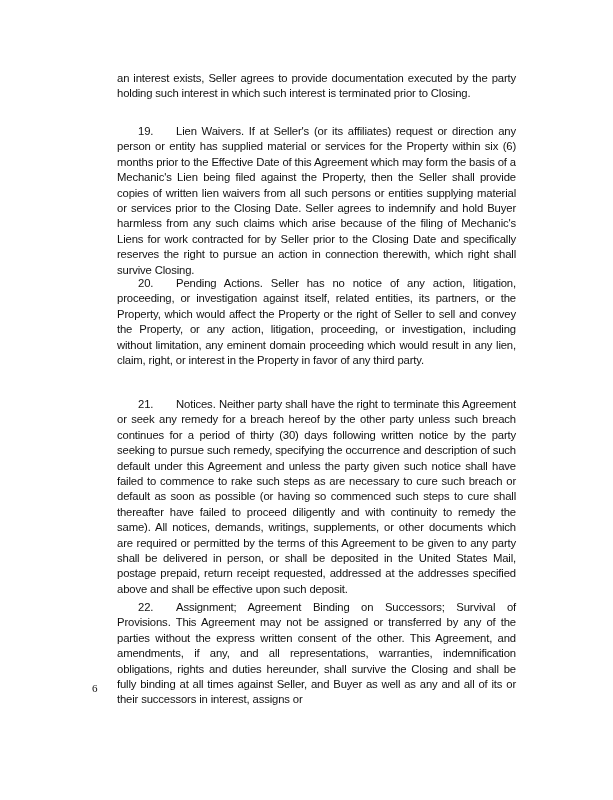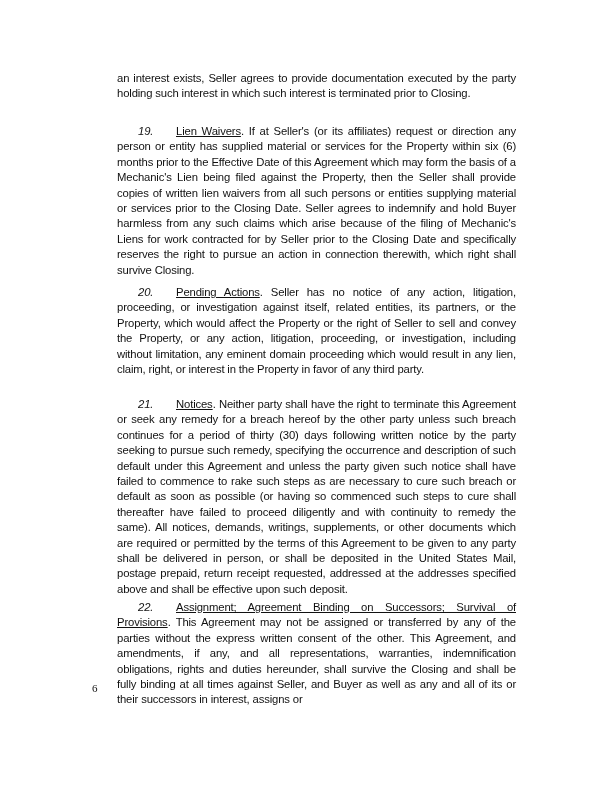--- a/index.html
+++ b/index.html
@@ -6,41 +6,41 @@
   body { width: 613px; height: 800px; position: relative; overflow: hidden; }
   .page {
     position: absolute; left: 0; top: 0; width: 515px; height: 800px; background: #fff;
     font-family: "Liberation Sans", sans-serif; color: #111; margin-left: 19px;
   }
   .para {
     position: absolute; left: 98px; width: 399px;
     font-size: 11.3px; line-height: 15.4px; text-align: justify;
     letter-spacing: -0.15px;
   }
-  .para .num { display: inline-block; width: 38px; margin-left: 21px; font-style: italic; }
-  .para .head { text-decoration: underline; }
+  .para .num { display: inline-block; width: 38px; margin-left: 21px; }
+  .para .head { }
   .pagenum {
     position: absolute; left: 73px; top: 682px;
     font-family: "Liberation Serif", serif; font-size: 11px; color: #111;
   }
 </style>
 </head>
 <body>
 
 <div class="page">
 
   <div class="para" style="top:71px;">
     <span>an interest exists, Seller agrees to provide documentation executed by the party holding such interest in which such interest is terminated prior to Closing.</span>
   </div>
 
   <div class="para" style="top:124px;">
     <span class="num">19.</span><span class="head">Lien Waivers</span><span>. If at Seller's (or its affiliates) request or direction any person or entity has supplied material or services for the Property within six (6) months prior to the Effective Date of this Agreement which may form the basis of a Mechanic's Lien being filed against the Property, then the Seller shall provide copies of written lien waivers from all such persons or entities supplying material or services prior to the Closing Date. Seller agrees to indemnify and hold Buyer harmless from any such claims which arise because of the filing of Mechanic's Liens for work contracted for by Seller prior to the Closing Date and specifically reserves the right to pursue an action in connection therewith, which right shall survive Closing.</span>
   </div>
 
-  <div class="para" style="top:285px;">
+  <div class="para" style="top:276px;">
     <span class="num">20.</span><span class="head">Pending Actions</span><span>. Seller has no notice of any action, litigation, proceeding, or investigation against itself, related entities, its partners, or the Property, which would affect the Property or the right of Seller to sell and convey the Property, or any action, litigation, proceeding, or investigation, including without limitation, any eminent domain proceeding which would result in any lien, claim, right, or interest in the Property in favor of any third party.</span>
   </div>
 
   <div class="para" style="top:397px;">
     <span class="num">21.</span><span class="head">Notices</span><span>. Neither party shall have the right to terminate this Agreement or seek any remedy for a breach hereof by the other party unless such breach continues for a period of thirty (30) days following written notice by the party seeking to pursue such remedy, specifying the occurrence and description of such default under this Agreement and unless the party given such notice shall have failed to commence to rake such steps as are necessary to cure such breach or default as soon as possible (or having so commenced such steps to cure shall thereafter have failed to proceed diligently and with continuity to remedy the same). All notices, demands, writings, supplements, or other documents which are required or permitted by the terms of this Agreement to be given to any party shall be delivered in person, or shall be deposited in the United States Mail, postage prepaid, return receipt requested, addressed at the addresses specified above and shall be effective upon such deposit.</span>
   </div>
 
   <div class="para" style="top:600px;">
     <span class="num">22.</span><span class="head">Assignment; Agreement Binding on Successors; Survival of Provisions</span><span>.  This Agreement may not be assigned or transferred by any of the parties without the express written consent of the other. This Agreement, and amendments, if any, and all representations, warranties, indemnification obligations, rights and duties hereunder, shall survive the Closing and shall be fully binding at all times against Seller, and Buyer as well as any and all of its or their successors in interest, assigns or</span>
   </div>

